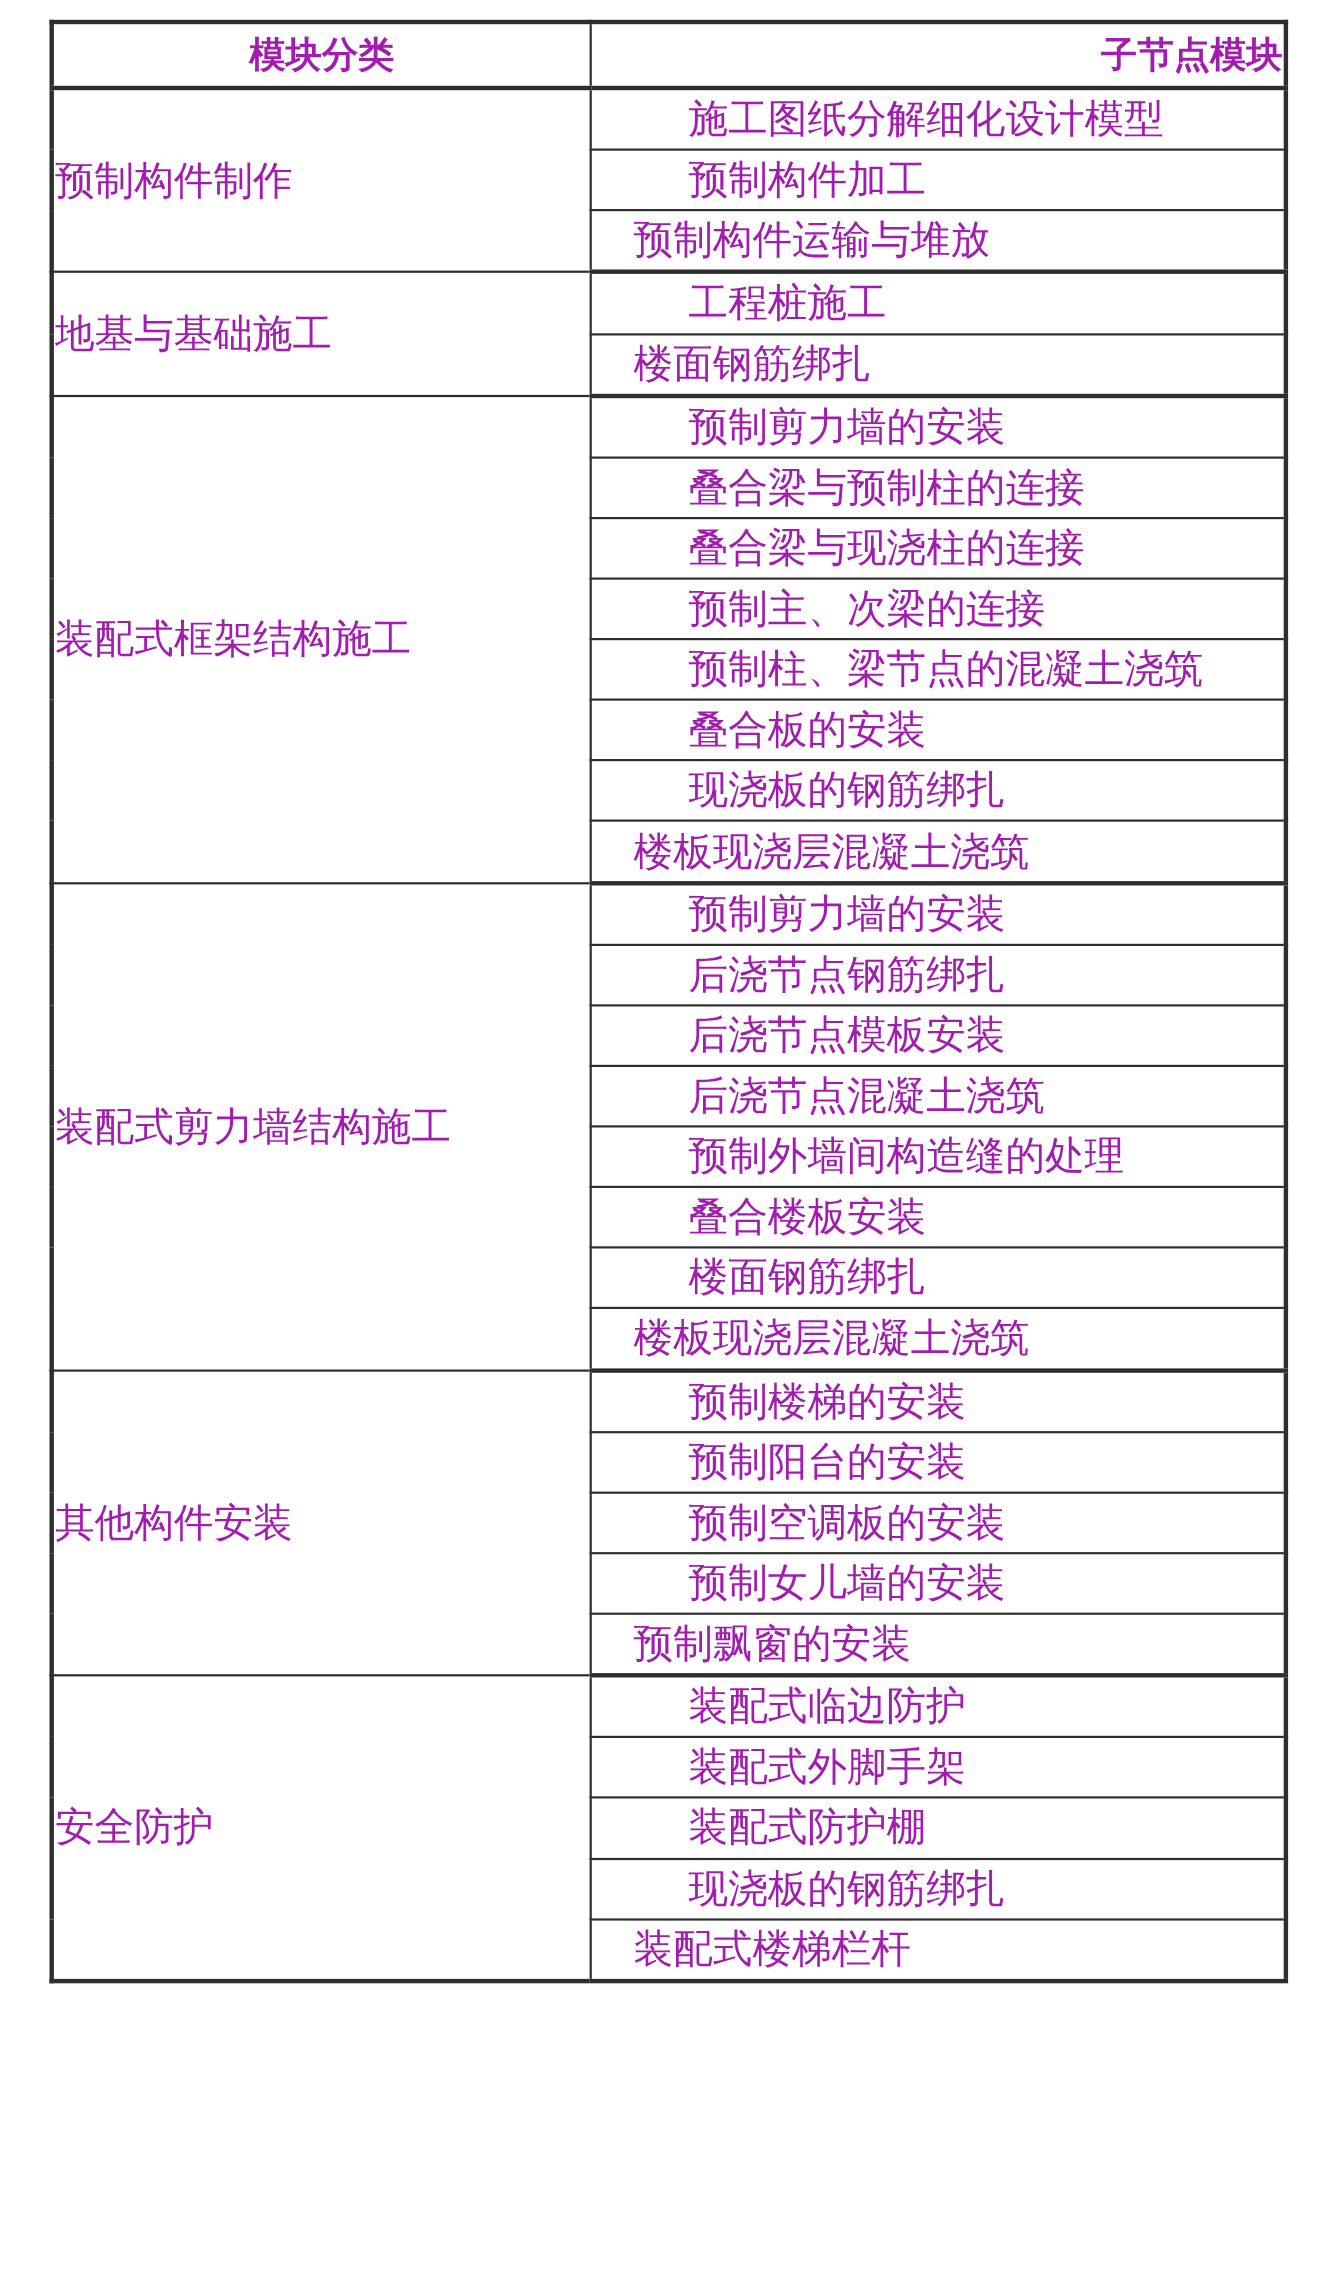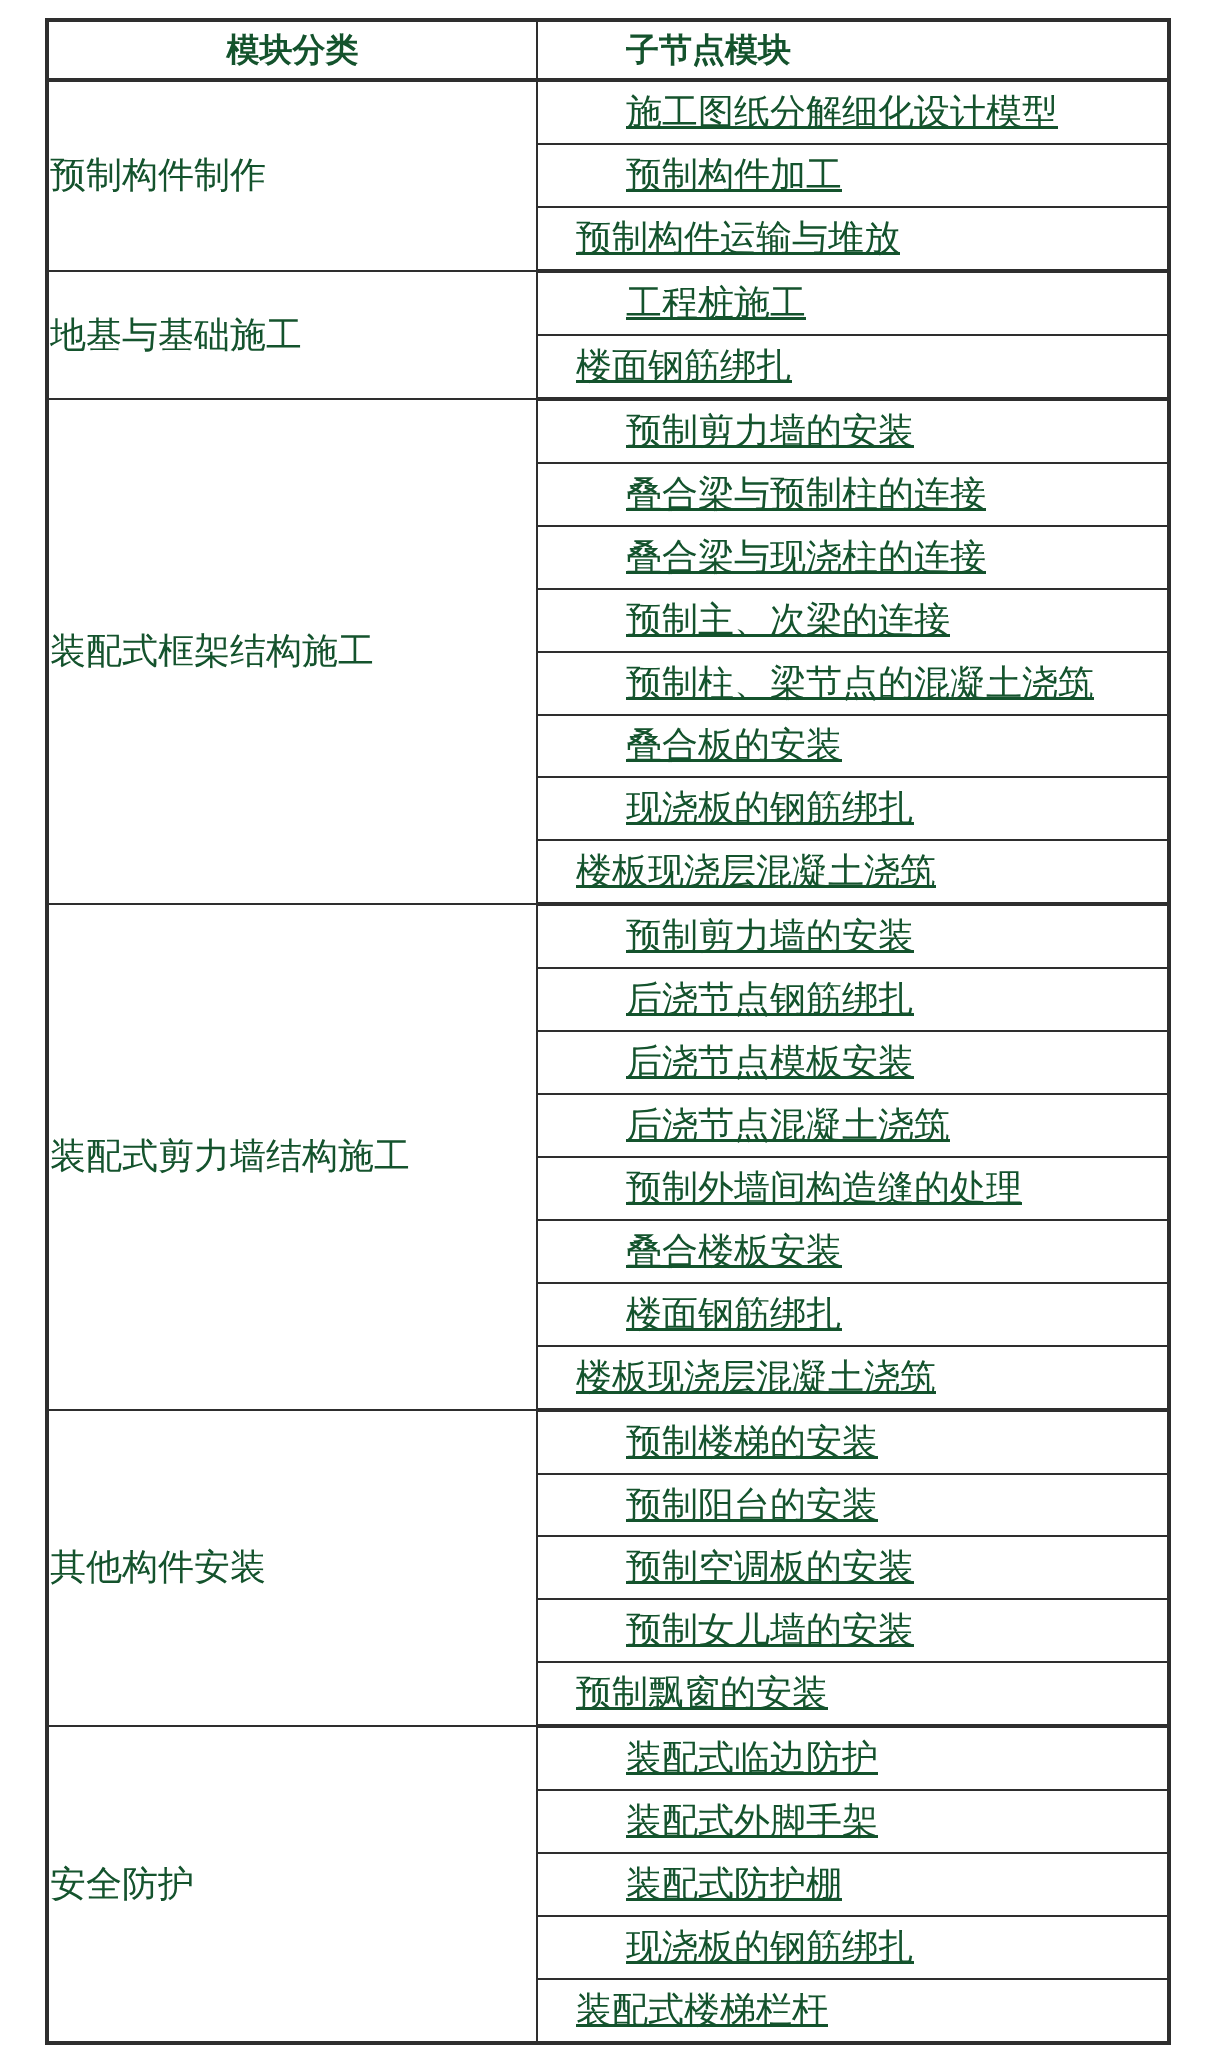--- a/index.html
+++ b/index.html
@@ -12,24 +12,24 @@
     position: relative;
     width: 1214px;
     height: 2064px;
     background: #ffffff;
     overflow: hidden;
   }
   table.module-table {
     border-collapse: collapse;
     table-layout: fixed;
     width: 1122px;
-    height: 2027px;
+    height: 1785px;
     margin: 18px 0 0 45px;
     border: 4px solid #2e2e2e;
-    color: #14532d;
+    color: #a21caf;
   }
   table.module-table th,
   table.module-table td {
     border: 2px solid #2e2e2e;
     vertical-align: middle;
     overflow: hidden;
     white-space: nowrap;
   }
   
   table.module-table thead tr {
@@ -38,34 +38,33 @@
   table.module-table th {
     border-bottom: 4px solid #2e2e2e;
     font-weight: bold;
     font-size: 33px;
   }
   th.cat-header {
     text-align: center;
     border-right: 3px solid #2e2e2e;
   }
   th.sub-header {
-    text-align: left;
+    text-align: right;
     padding-left: 88px;
   }
   
   td.cat-cell {
     text-align: left;
     font-size: 36px;
     border-right: 3px solid #2e2e2e;
   }
   td.sub-cell {
     text-align: left;
     padding-left: 88px;
     font-size: 36px;
-    text-decoration: underline;
   }
   
   tr.group-last td {
     border-bottom: 4px solid #2e2e2e;
     padding-left: 38px;
   }
 </style>
 </head>
 <body>
 

